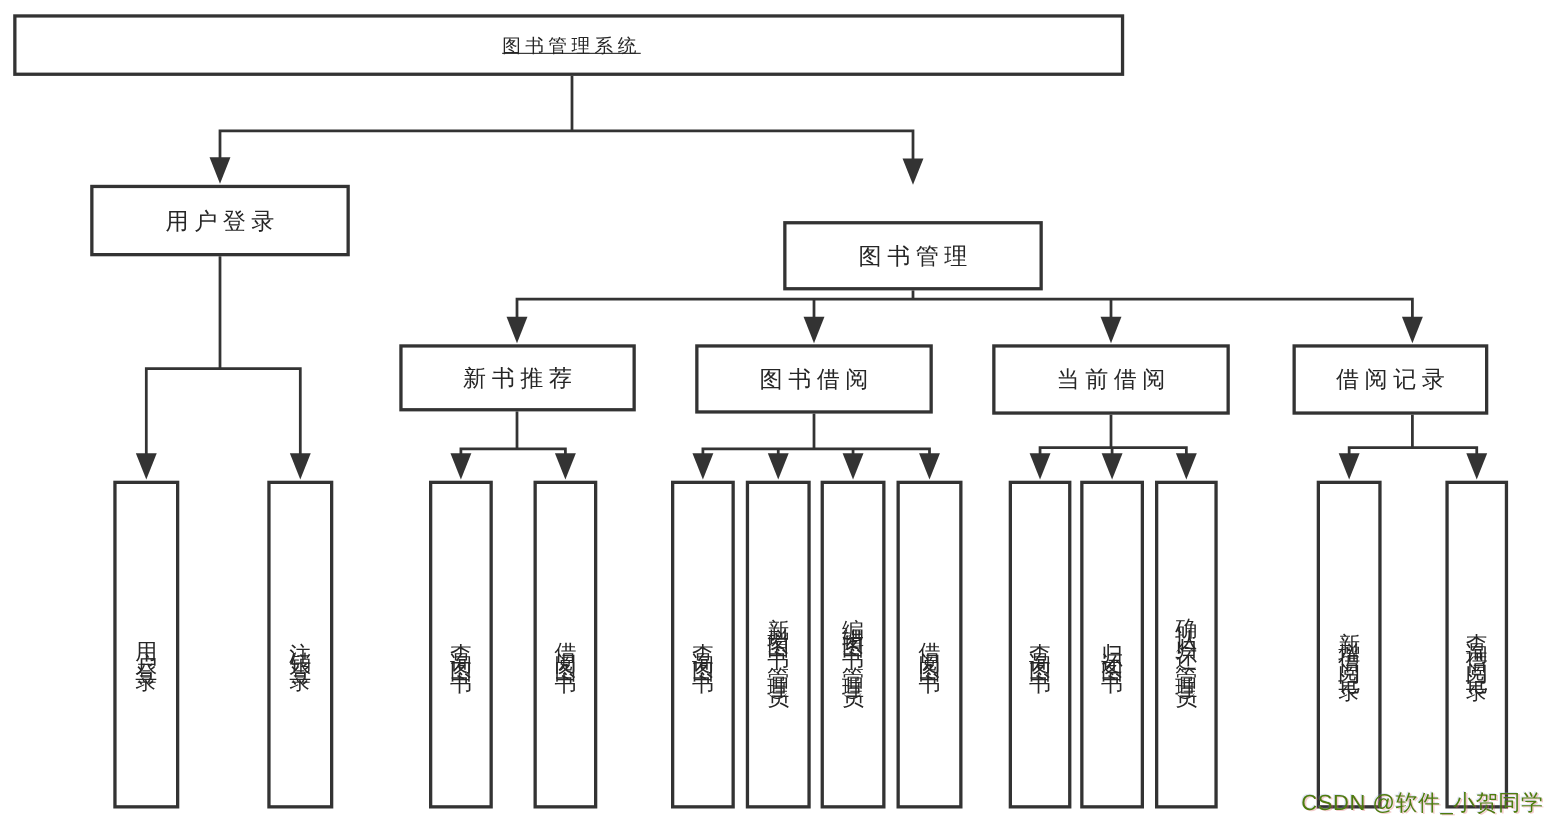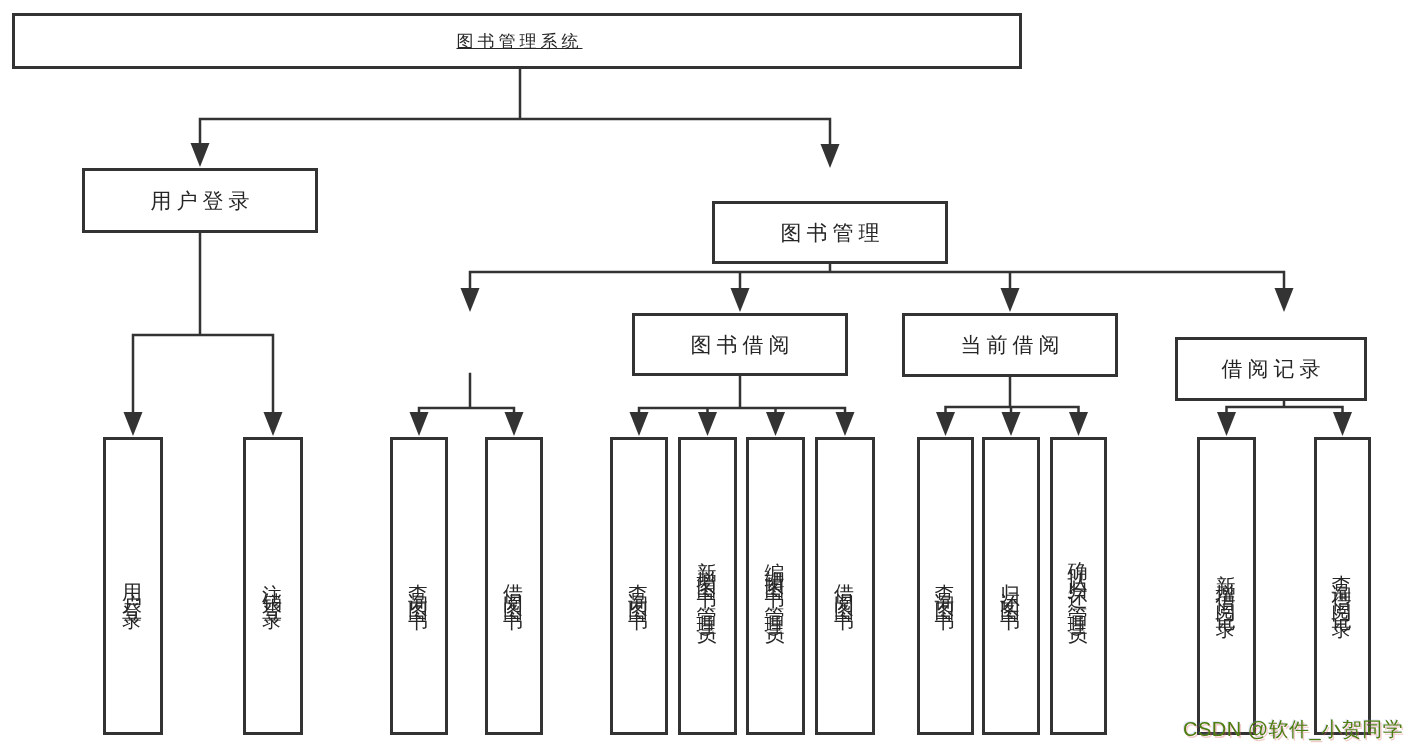--- a/index.html
+++ b/index.html
@@ -96,27 +96,30 @@
     <span class="h-label">图书管理系统</span>
   </div>
 
   <div class="node" style="left:82px; top:168px; width:236px; height:65px;">
     <span class="h-label">用户登录</span>
   </div>
   <div class="node" style="left:712px; top:169px; width:236px; height:63px;margin-top:32px;">
     <span class="h-label">图书管理</span>
   </div>
 
+  <div class="node" style="left:363px; top:313px; width:215px; height:61px;">
+    <span class="h-label">新书推荐</span>
+  </div>
   <div class="node" style="left:902px; top:313px; width:216px; height:64px;">
     <span class="h-label">当前借阅</span>
   </div>
   <div class="node" style="left:632px; top:313px; width:216px; height:63px;">
     <span class="h-label">图书借阅</span>
   </div>
-  <div class="node" style="left:1175px; top:313px; width:192px; height:64px;margin-top:24px;">
+  <div class="node" style="left:1175px; top:313px; width:178px; height:64px;">
     <span class="h-label">借阅记录</span>
   </div>
 
   <div class="node" style="left:103px; top:437px; width:60px; height:298px;">
     <span class="v-label">用户登录</span>
   </div>
   <div class="node" style="left:243px; top:437px; width:60px; height:298px;">
     <span class="v-label">注销登录</span>
   </div>
 

